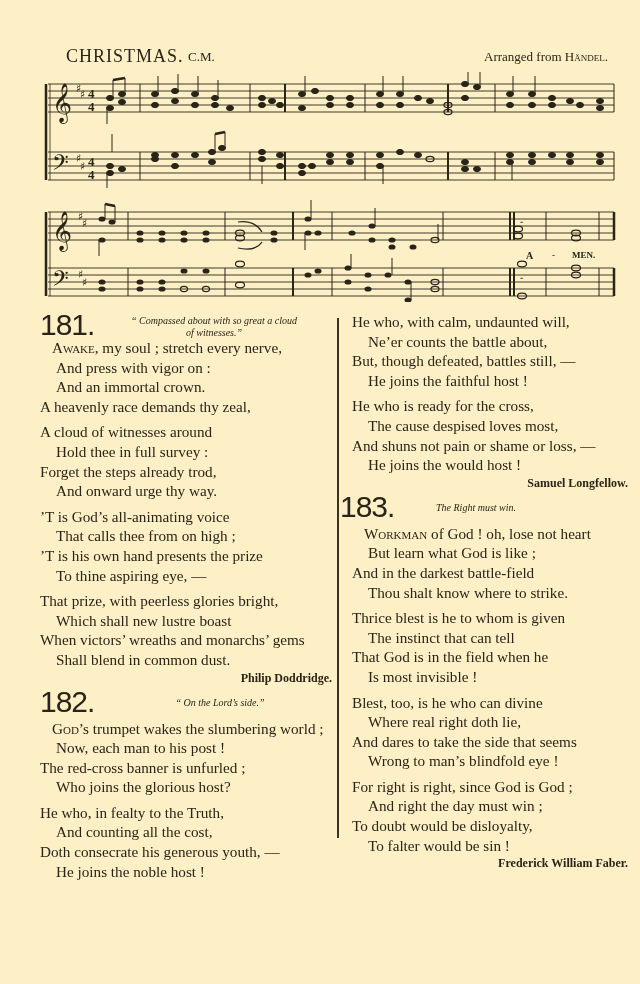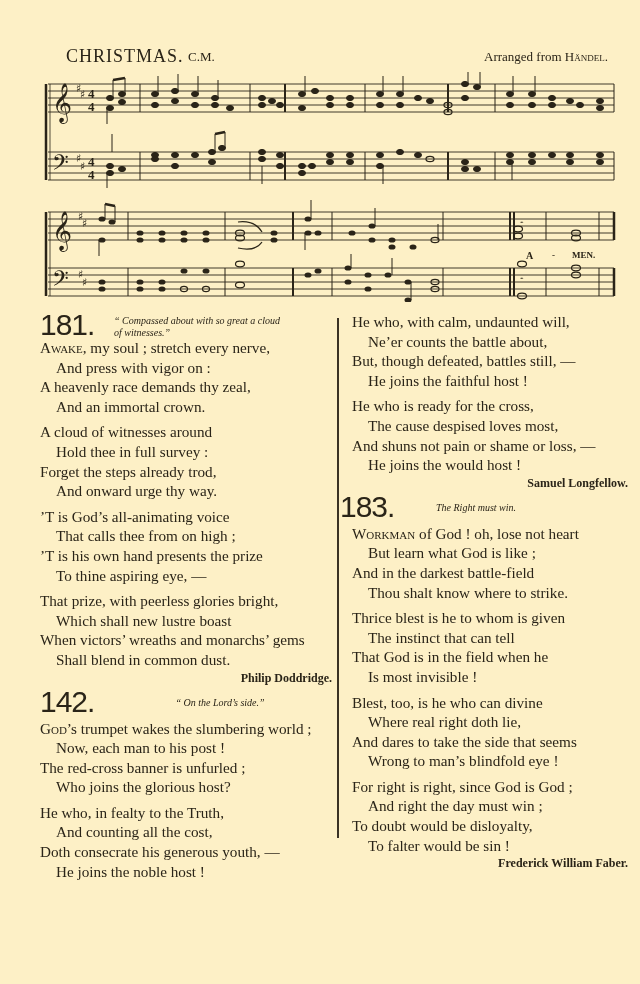--- a/index.html
+++ b/index.html
@@ -23,26 +23,26 @@
   .score-system-1 { top: 72px; height: 120px; }
   .score-system-2 { top: 198px; height: 104px; }
 
   .col { position: absolute; top: 312px; }
   .col-left { left: 40px; width: 292px; }
   .col-right { left: 352px; width: 276px; }
   .col-divider { position: absolute; left: 337px; top: 318px; width: 1.5px; height: 520px; background: #3a3224; }
 
   .hymn-head { position: relative; height: 26px; }
   .hymn-number { font-family: Liberation Sans, sans-serif; font-size: 30px; line-height: 26px; position: absolute; left: 0; top: 0; letter-spacing: -1px; }
-  .hymn-title { position: absolute; font-style: italic; font-size: 10px; font-family: "Liberation Serif", serif; line-height: 12px; text-align: left; }
+  .hymn-title { position: absolute; font-style: italic; font-size: 10px; font-family: "Liberation Serif", serif; line-height: 12px; text-align: center; }
 
   .stanza { margin: 0 0 6px 0; }
   .line { font-family: "Liberation Serif", serif; font-size: 15.2px; line-height: 19.6px; white-space: nowrap; }
   .line.indent { padding-left: 16px; }
-  .line .sc { font-variant: small-caps; }
+  .line .sc { font-variant: small-caps; margin-left: 12px; }
   .author { text-align: right; font-family: "Liberation Serif", serif; font-size: 12px; font-weight: bold; line-height: 14px; margin: 1px 0 4px 0; }
 </style>
 </head>
 <body>
 
 <div class="page">
 
   <div class="tune-header">
     <span class="tune-name">CHRISTMAS.</span>
     <span class="tune-meter">C.M.</span>
@@ -347,22 +347,22 @@
       <div class="hymn-head">
         <span class="hymn-number">181.</span>
         <span class="hymn-title" style="left:74px; top:3px; width:200px;">
           <span>“ Compassed about with so great a cloud</span><br>
           <span>of witnesses.”</span>
         </span>
       </div>
       <div class="stanza">
         <div class="line"><span class="sc">Awake</span><span>, my soul ; stretch every nerve,</span></div>
         <div class="line indent">And press with vigor on :</div>
+        <div class="line indent">And an immortal crown.</div>
         <div class="line">A heavenly race demands thy zeal,</div>
-        <div class="line indent">And an immortal crown.</div>
       </div>
       <div class="stanza">
         <div class="line">A cloud of witnesses around</div>
         <div class="line indent">Hold thee in full survey :</div>
         <div class="line">Forget the steps already trod,</div>
         <div class="line indent">And onward urge thy way.</div>
       </div>
       <div class="stanza">
         <div class="line">’T is God’s all-animating voice</div>
         <div class="line indent">That calls thee from on high ;</div>
@@ -373,21 +373,21 @@
         <div class="line">That prize, with peerless glories bright,</div>
         <div class="line indent">Which shall new lustre boast</div>
         <div class="line">When victors’ wreaths and monarchs’ gems</div>
         <div class="line indent">Shall blend in common dust.</div>
       </div>
       <div class="author">Philip Doddridge.</div>
     </div>
 
     <div>
       <div class="hymn-head" style="height:30px">
-        <span class="hymn-number">142.</span>
+        <span class="hymn-number">182.</span>
         <span class="hymn-title" style="left:100px; top:8px; width:160px; text-align:center;">“ On the Lord’s side.”</span>
       </div>
       <div class="stanza">
         <div class="line"><span class="sc">God</span><span>’s trumpet wakes the slumbering world ;</span></div>
         <div class="line indent">Now, each man to his post !</div>
         <div class="line">The red-cross banner is unfurled ;</div>
         <div class="line indent">Who joins the glorious host?</div>
       </div>
       <div class="stanza">
         <div class="line">He who, in fealty to the Truth,</div>

